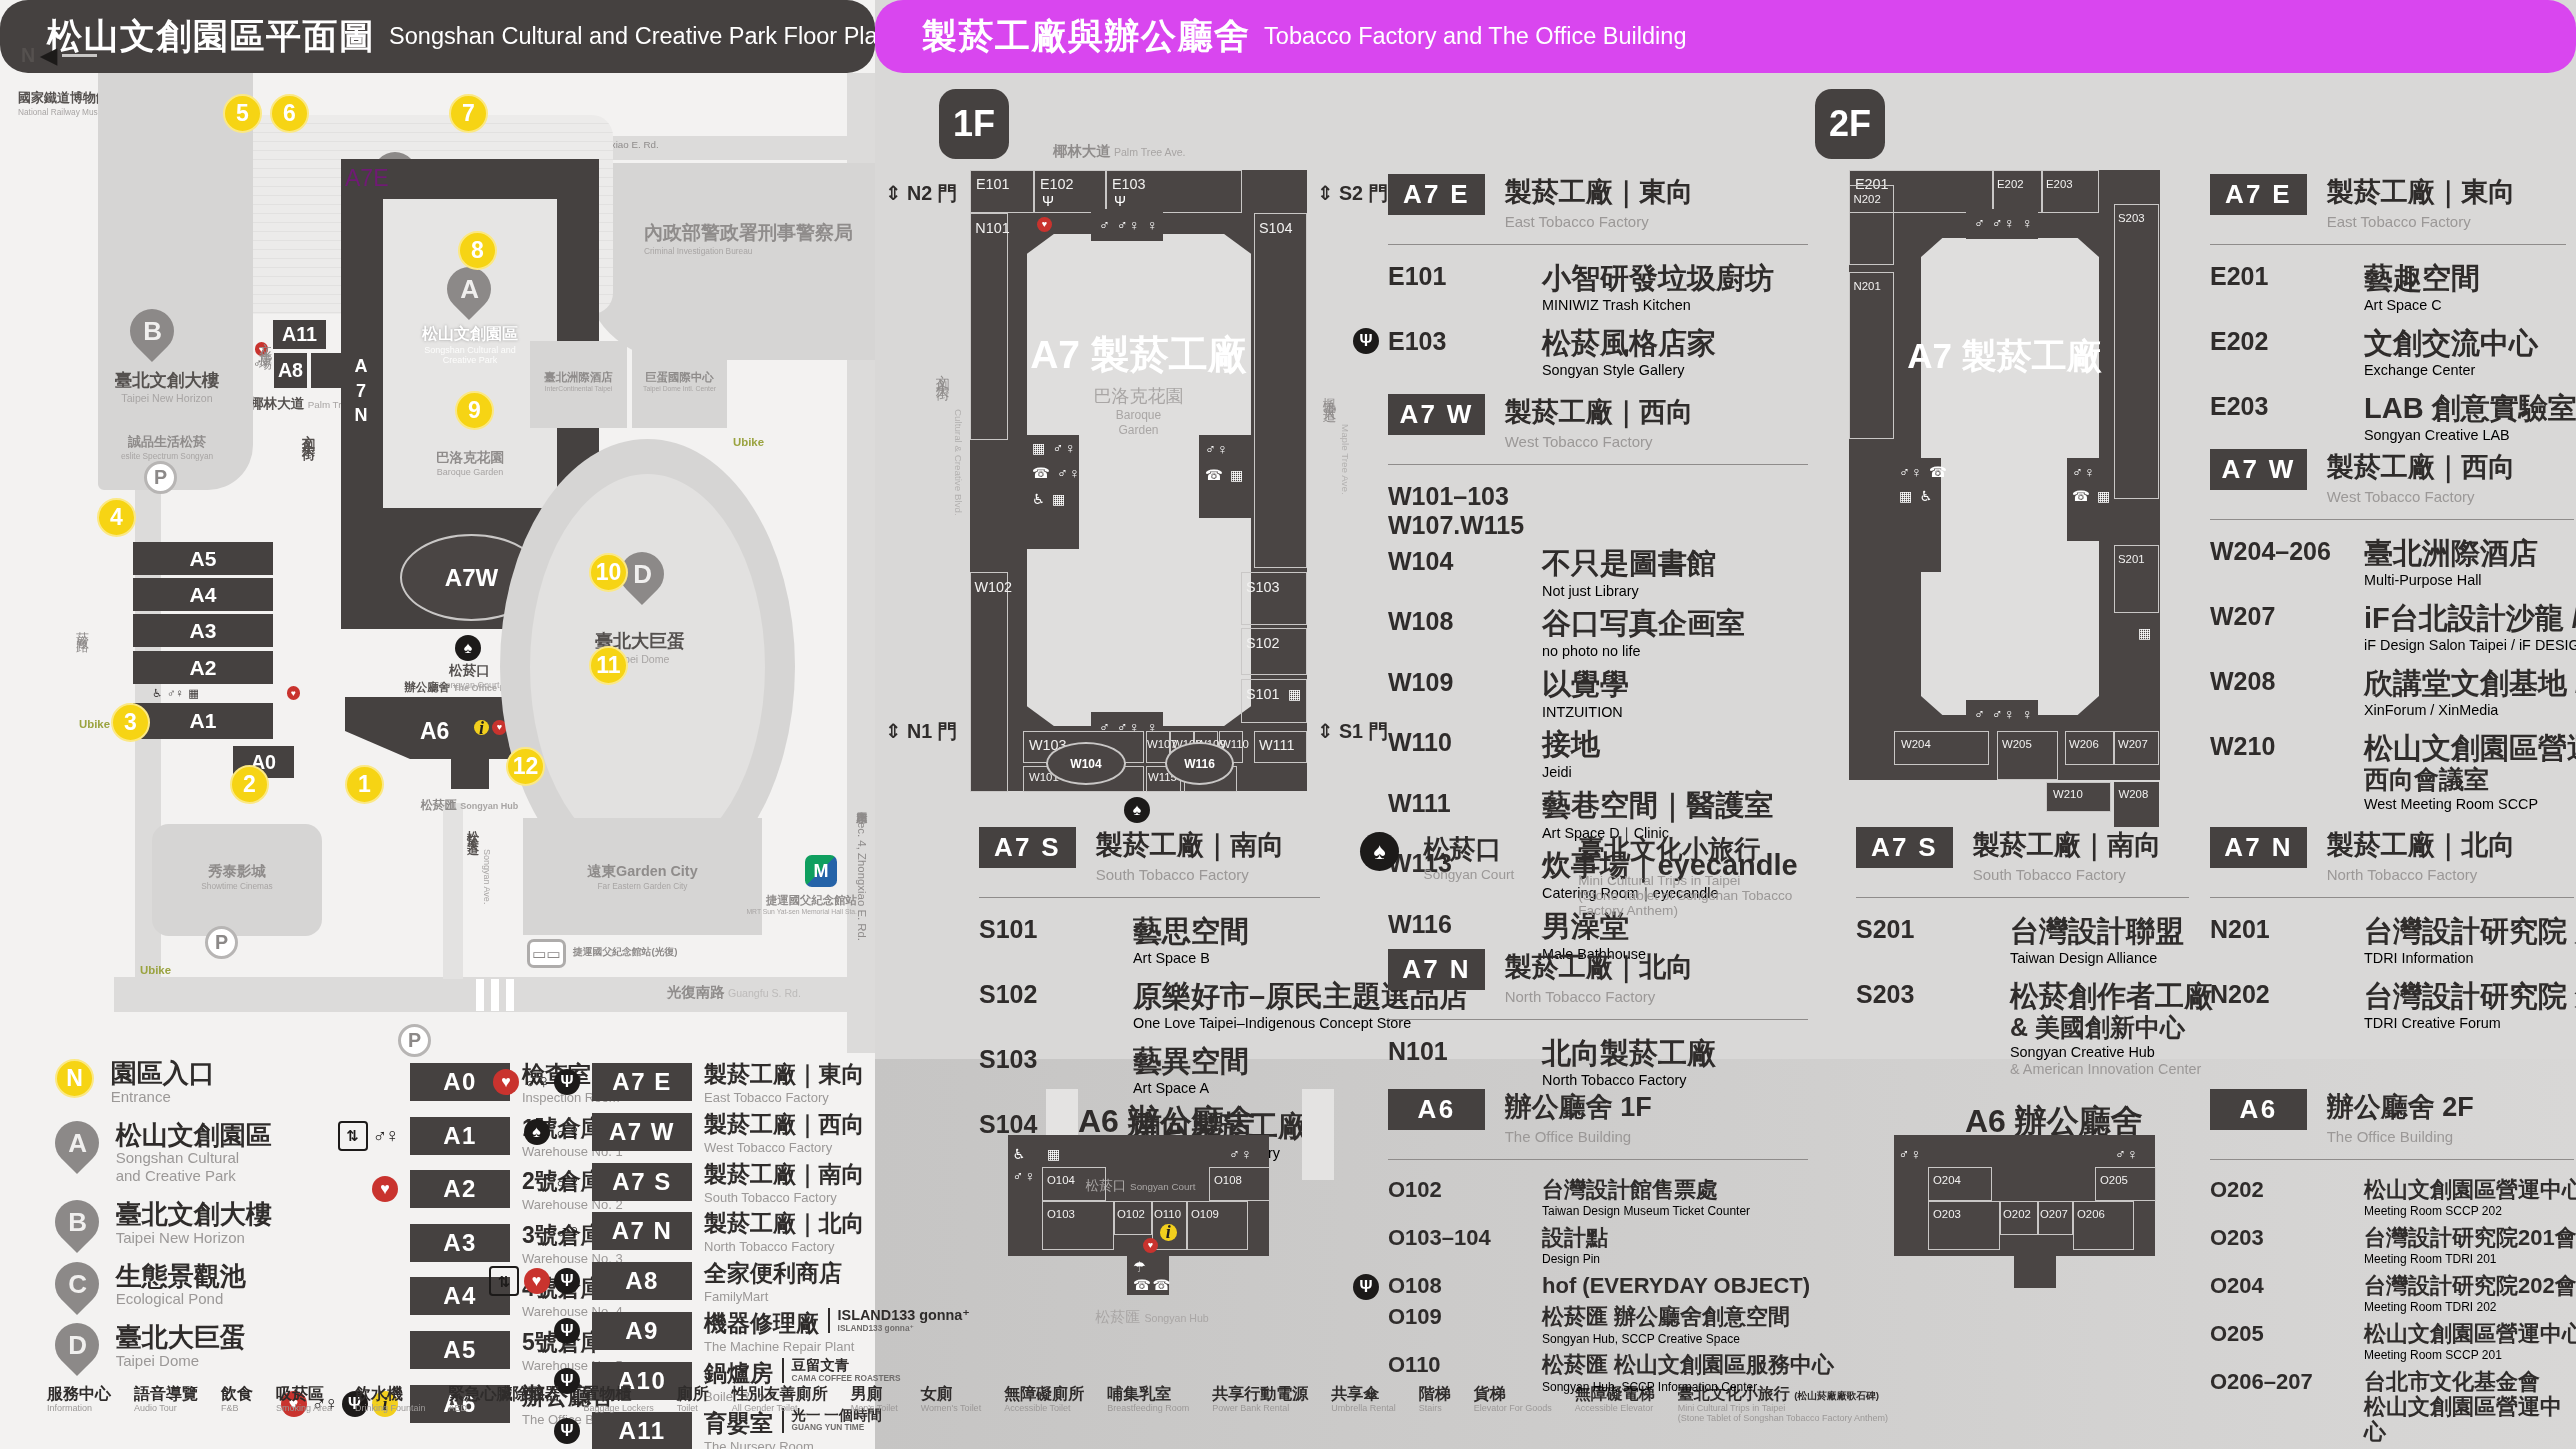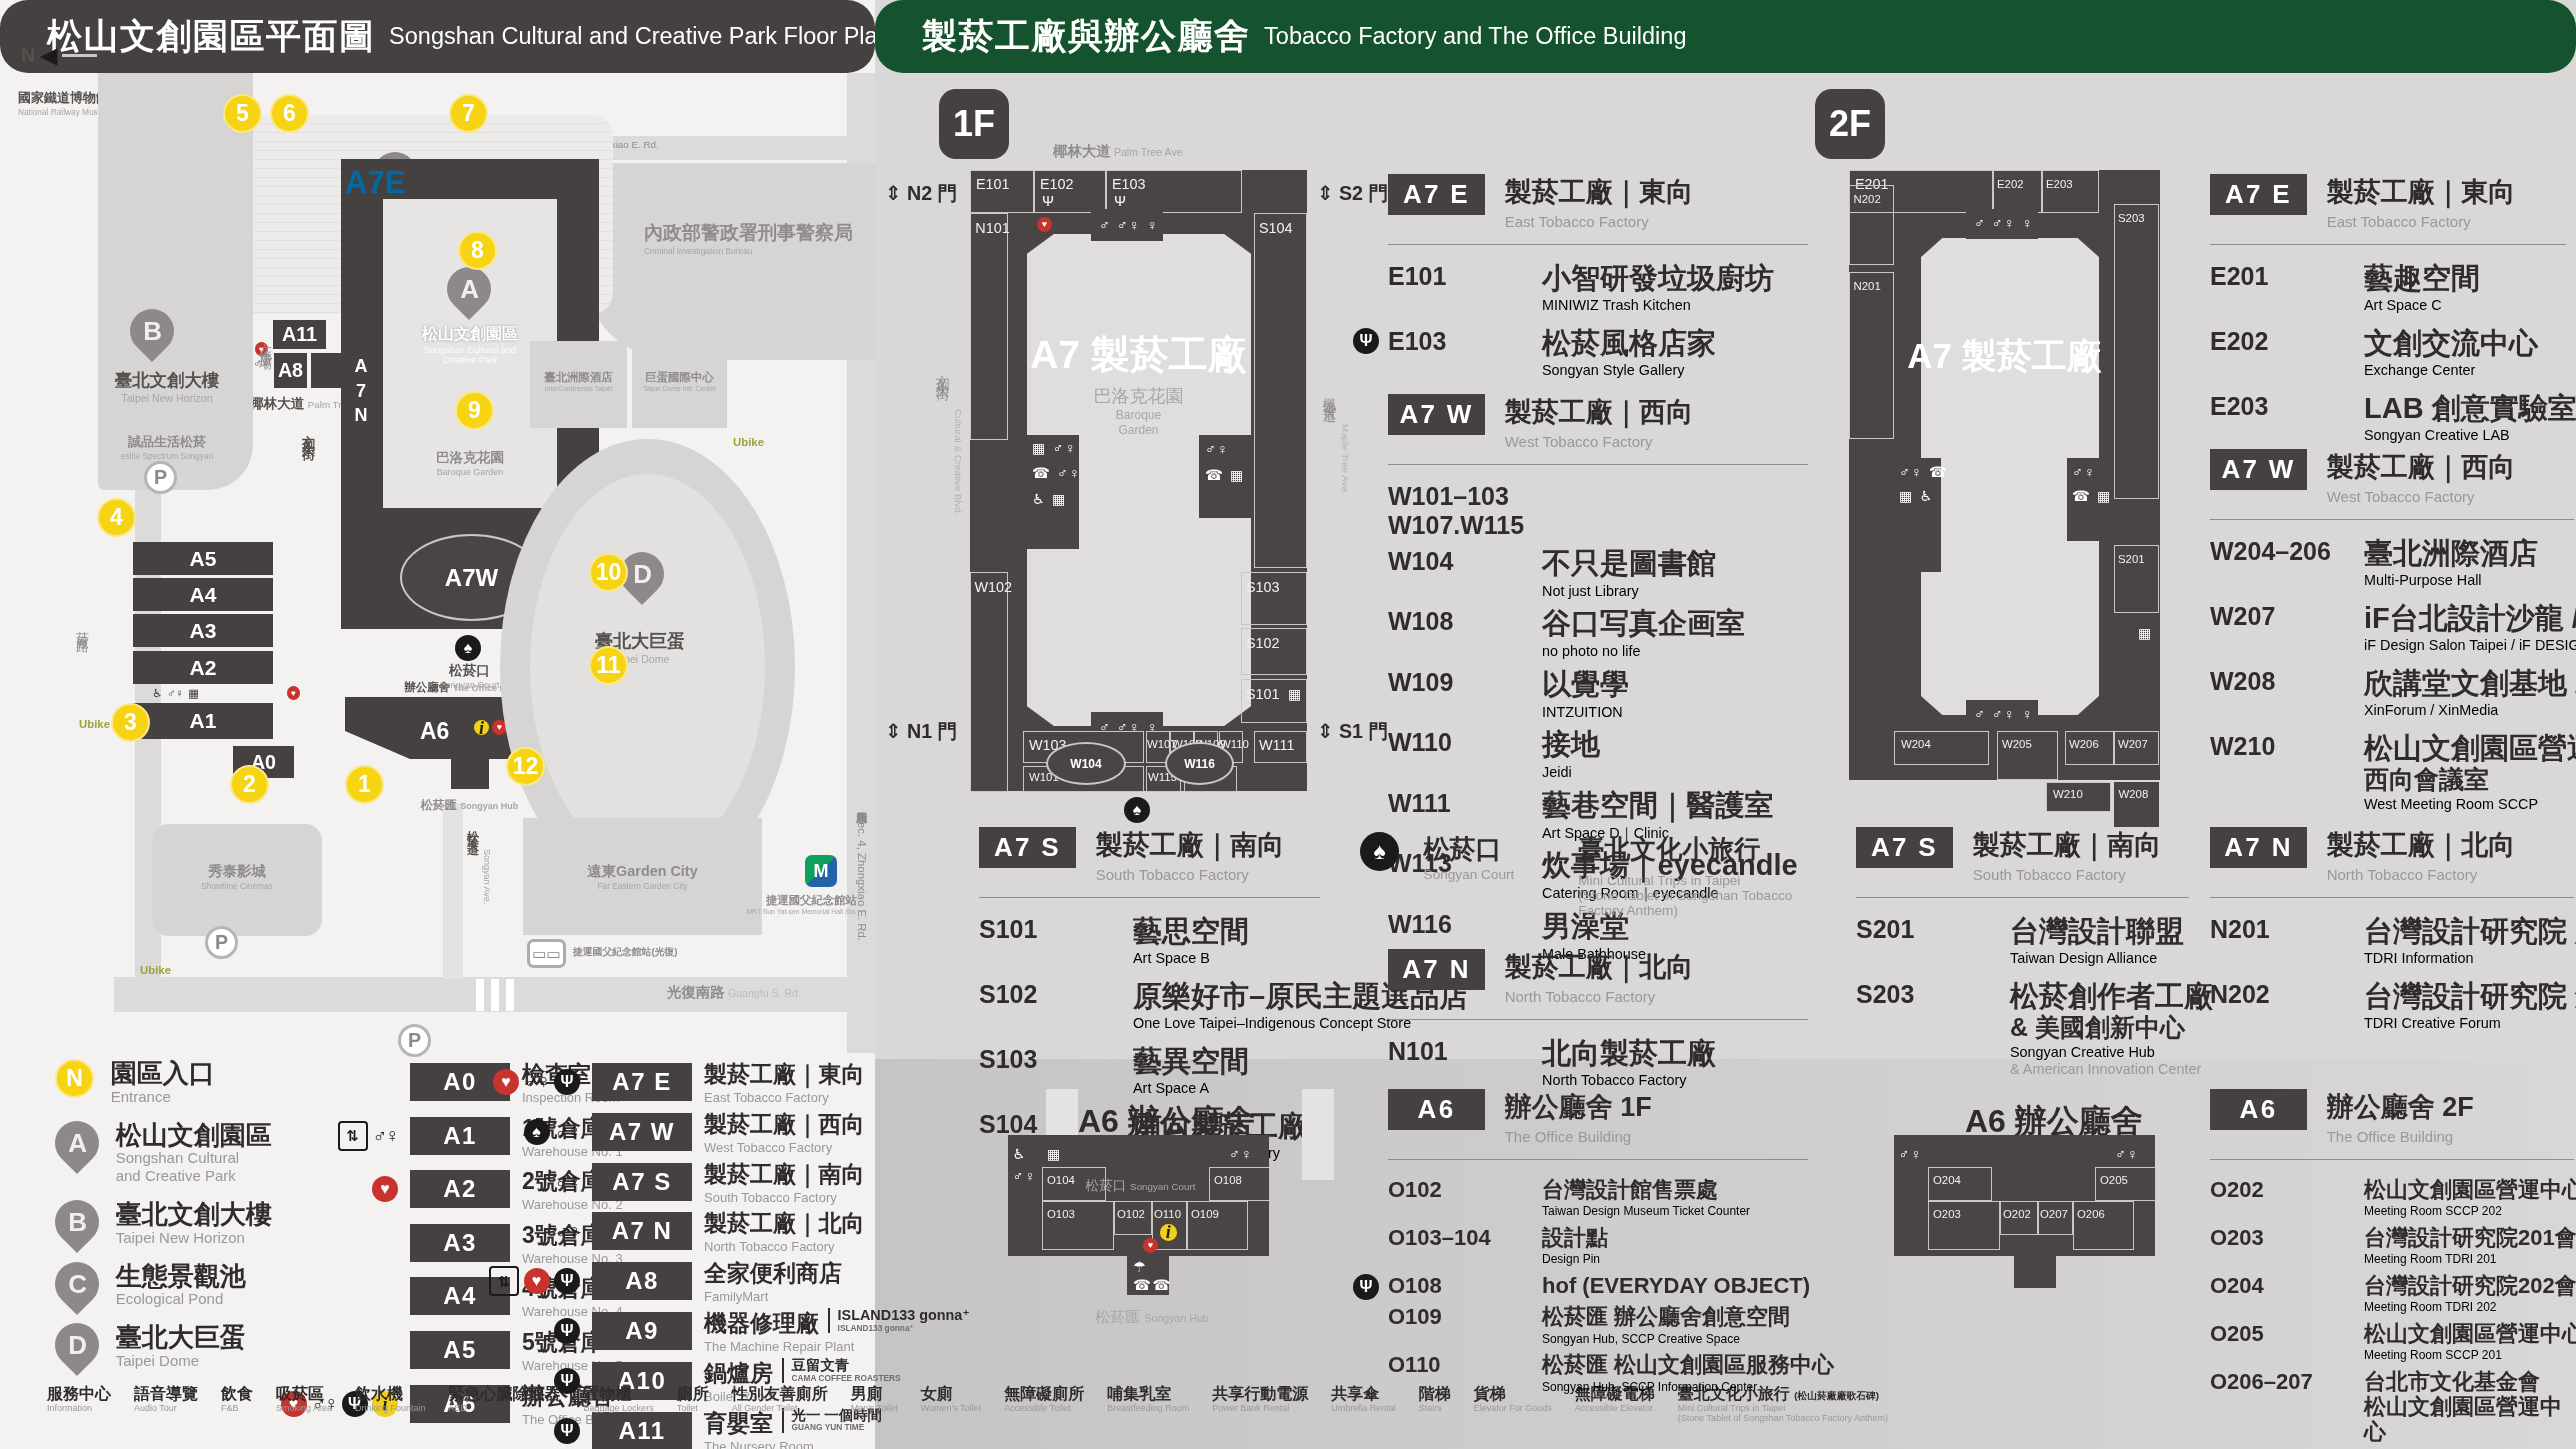--- a/index.html
+++ b/index.html
@@ -6,21 +6,21 @@
   #app{position:relative;width:2576px;height:1449px;overflow:hidden;
        font-family:"Liberation Sans","DejaVu Sans",sans-serif;background:#f1f0ef;}
   .abs{position:absolute;}
   
   .panel-left{position:absolute;left:0;top:0;width:875px;height:1449px;background:#f3f2f1;}
   .panel-right{position:absolute;left:875px;top:0;width:1701px;height:1449px;background:#d9d8d7;}
   .band-a6{position:absolute;left:0;top:1059px;width:1701px;height:390px;
            background:linear-gradient(90deg,#c6c5c4,#d8d7d6);}
   .hdr{position:absolute;top:0;height:73px;display:flex;align-items:center;border-radius:28px;}
   .hdr-left{left:0;width:875px;background:#454140;}
-  .hdr-right{left:875px;width:1701px;background:#14532d;}
+  .hdr-right{left:875px;width:1701px;background:#d946ef;}
   .hdr .zh{color:#fff;font-size:35px;font-weight:bold;margin-left:47px;letter-spacing:1.5px;white-space:nowrap;}
   .hdr .en{color:#fff;font-size:23.5px;margin-left:13.6px;white-space:nowrap;}
   .v{writing-mode:vertical-rl;text-orientation:upright;letter-spacing:4.5px;}
   .vlat{writing-mode:vertical-rl;text-orientation:mixed;}
   
   .road{background:#dcdbda;}
   .bldg{background:#d6d5d4;}
   .blk{background:#454140;color:#fff;display:flex;align-items:center;justify-content:center;
        font-weight:bold;}
   .pond{background:repeating-linear-gradient(180deg,#ecebea 0 7.6px,#e2e1e0 7.6px 9px);border-radius:21px;}
@@ -205,21 +205,21 @@
   <div class="abs maplabel graylabel" style="left:91px;top:433px;width:152px">
     <div class="mzh" style="font-size:13px">誠品生活松菸</div>
     <div class="men" style="font-size:8.3px">eslite Spectrum Songyan</div>
   </div>
   <div class="abs v" style="left:256px;top:333px;color:#8f8c8b;font-size:13px"><span>文化廣場</span></div>
   <div class="abs v" style="left:299px;top:424px;color:#55514f;font-size:13px;font-weight:bold"><span>文創大街</span></div>
 
   <div class="abs blk" style="left:341px;top:424px;width:42px;height:98px;z-index:2"></div>
   <div class="abs" style="left:341px;top:159px;width:258px;height:364px;background:#454140"></div>
   <div class="abs" style="left:383px;top:199px;width:174px;height:309px;background:#e6e5e4"></div>
-  <div class="abs" style="left:345px;top:165px;color:#0369a1;font-size:31px;font-weight:bold"><span>A7E</span></div>
+  <div class="abs" style="left:345px;top:165px;color:#701a75;font-size:23px;font-weight:normal"><span>A7E</span></div>
   <div class="abs v" style="left:350px;top:356px;color:#fff;font-size:18px;font-weight:bold;z-index:3"><span>A7N</span></div>
   <div class="abs v" style="left:567px;top:356px;color:#fff;font-size:18px;font-weight:bold"><span>A7S</span></div>
   <div class="abs pin" style="left:447px;top:267px">
       <span>A</span>
     </div>
   <div class="abs maplabel" style="left:383px;top:324px;width:174px">
     <div class="mzh" style="font-size:16px;color:#fff;text-shadow:0 0 3px #999">松山文創園區</div>
     <div class="men" style="color:#fdfdfc;font-size:9px">Songshan Cultural and</div>
     <div class="men" style="color:#fdfdfc;font-size:9px">Creative Park</div>
   </div>

